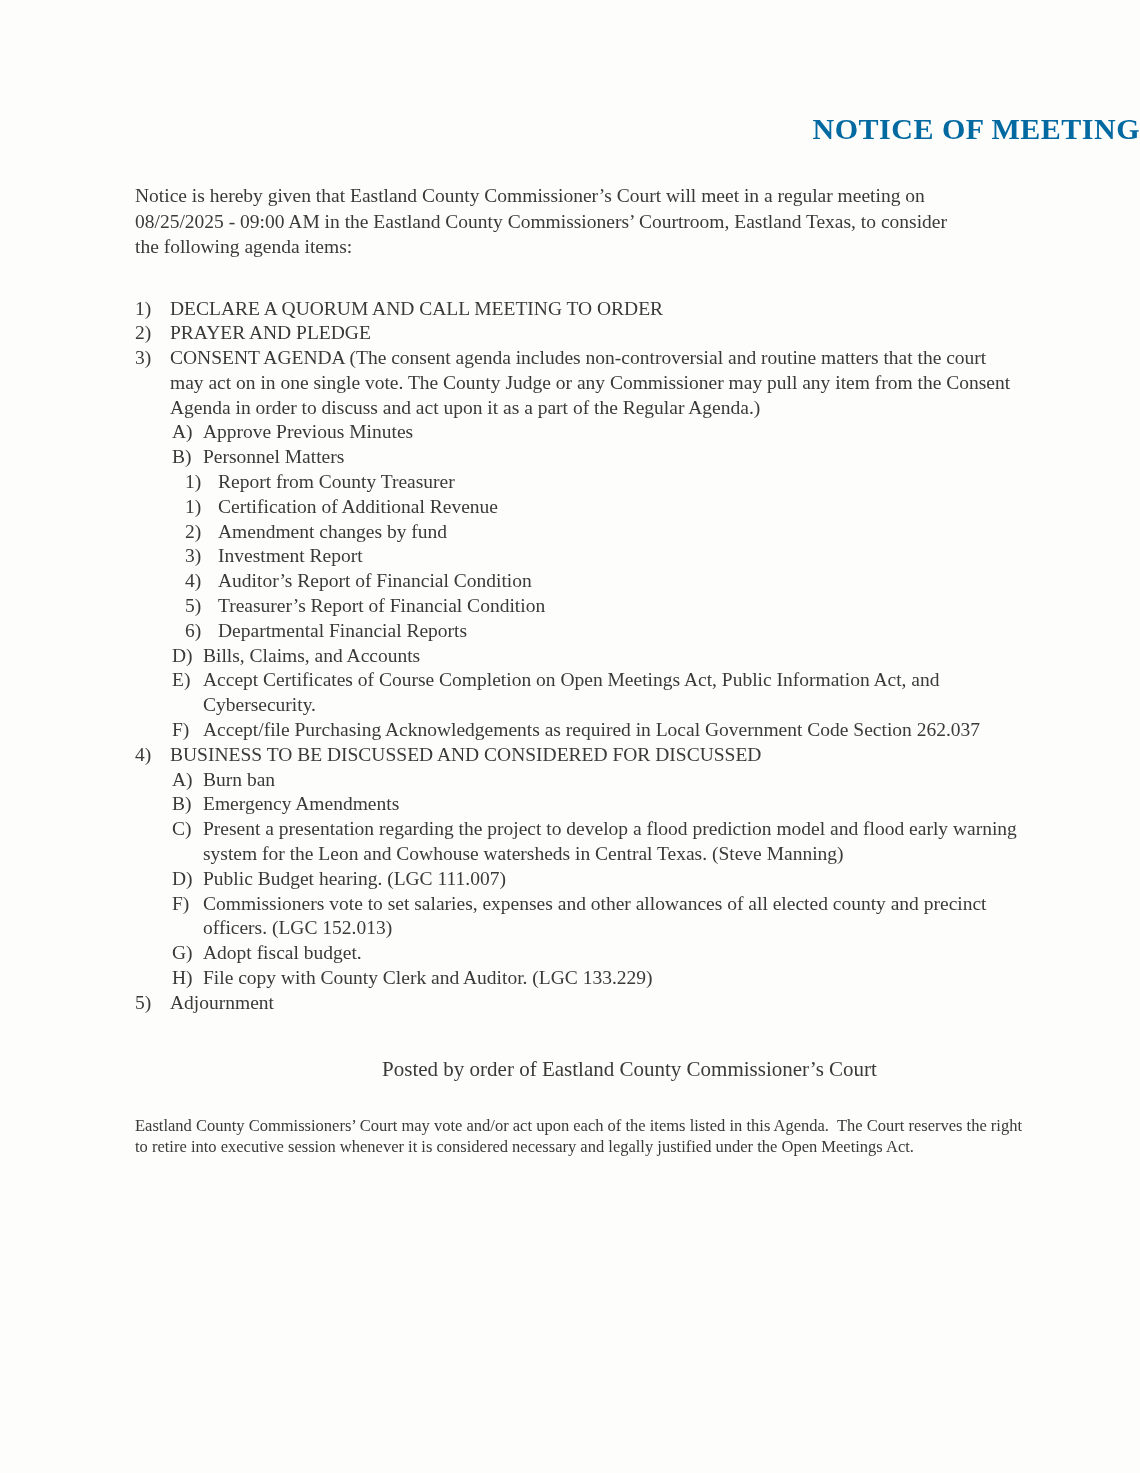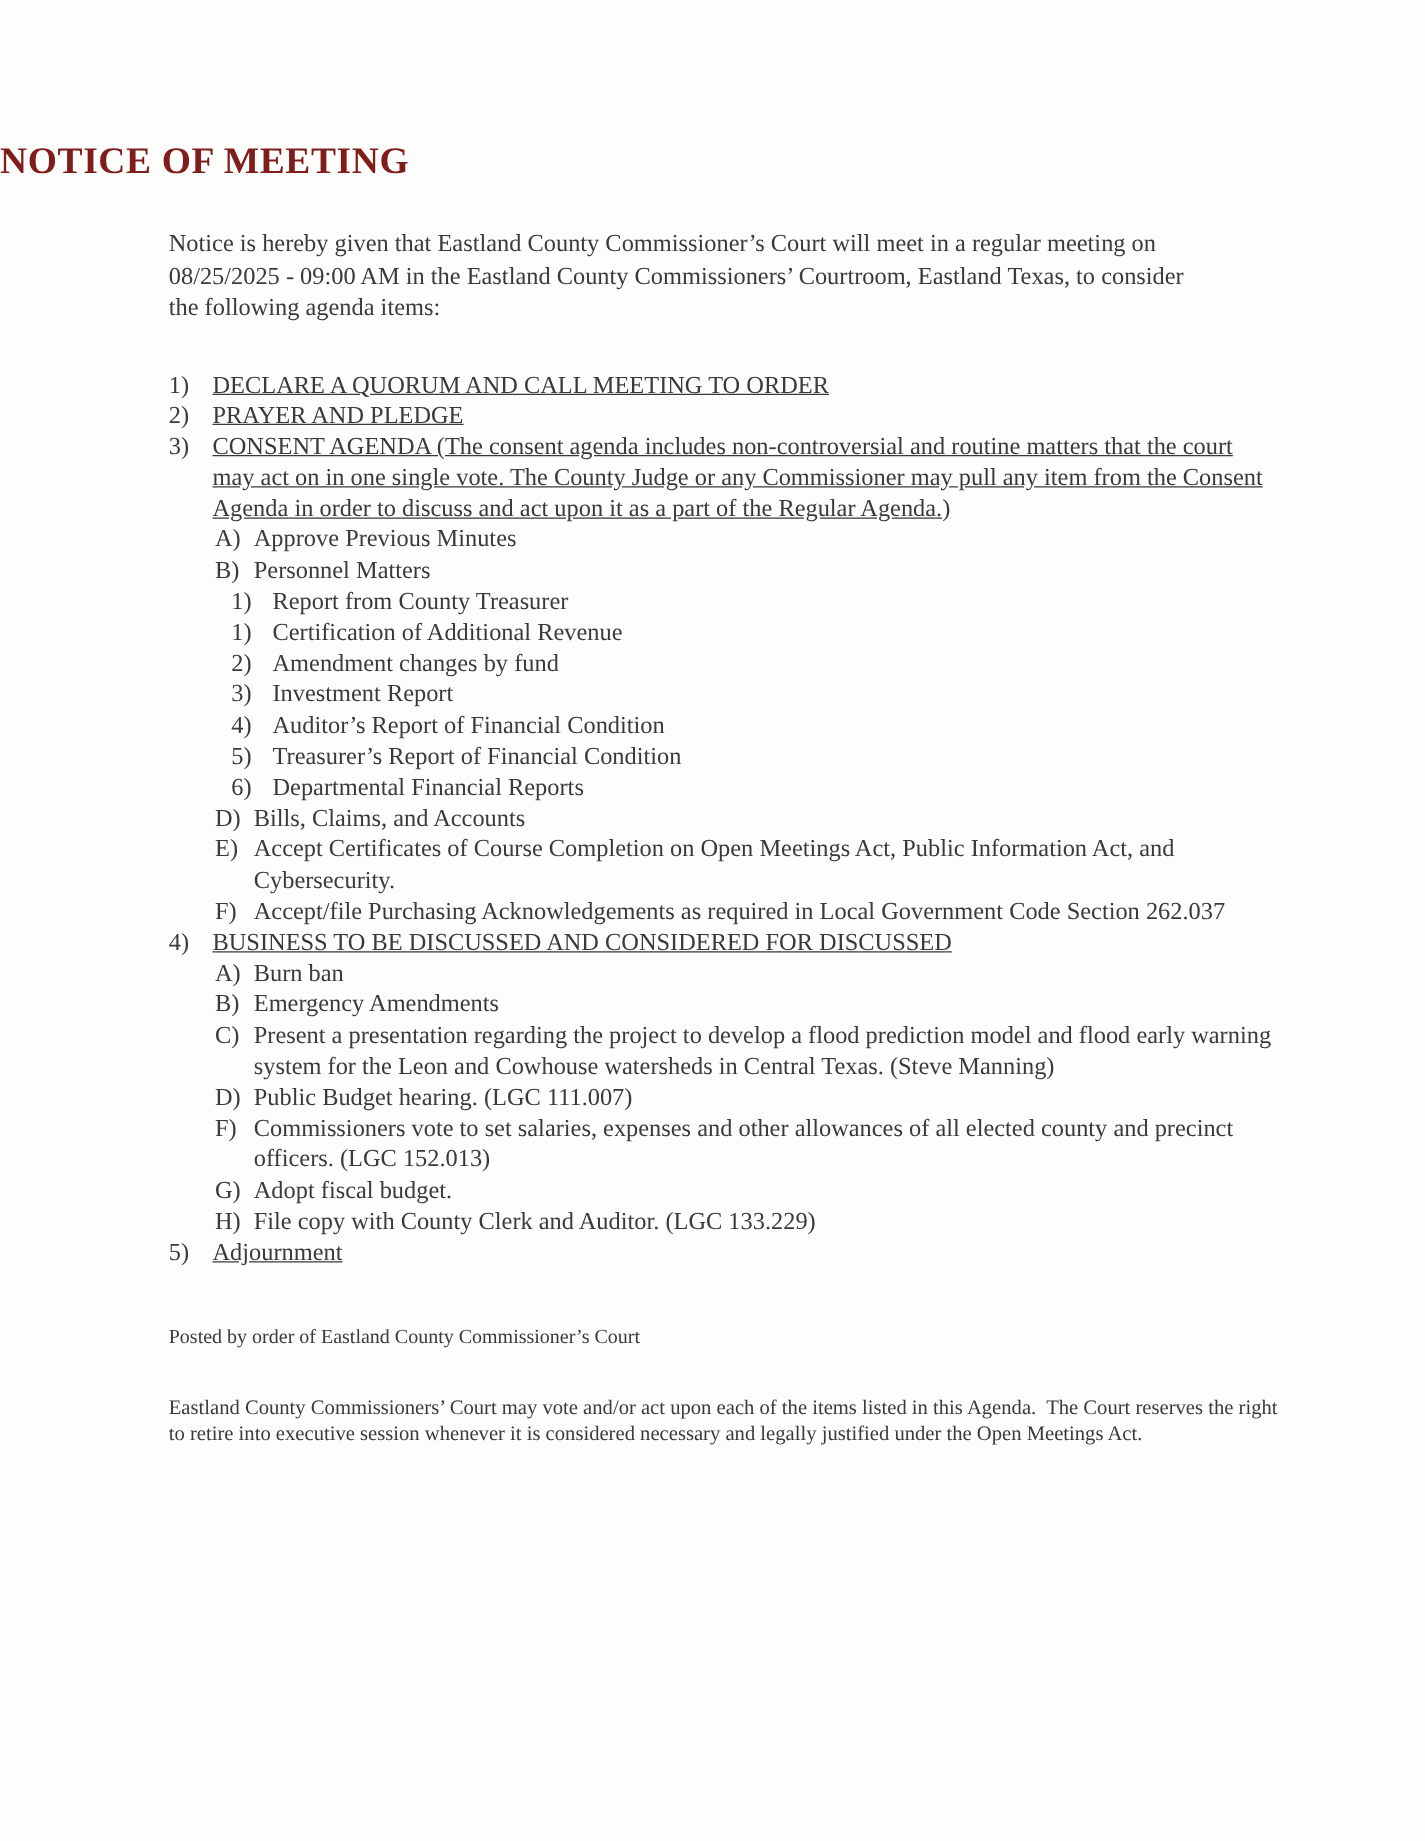--- a/index.html
+++ b/index.html
@@ -10,48 +10,49 @@
     font-family: "Liberation Serif", serif;
     color: #3a3a3a;
     overflow: hidden;
     position: relative;
   }
   .scan {
     filter: blur(0.3px);
   }
   .title {
     padding-top: 112px;
-    text-align: left;
+    text-align: right;
     font-weight: bold;
     font-size: 30px;
     letter-spacing: 0.5px;
-    color: #7f1d1d;
+    color: #0369a1;
   }
   .intro {
     margin: 37px 0 0 135px;
     width: 812px;
     font-size: 19.5px;
     line-height: 25.5px;
   }
   .agenda {
     margin: 37px 0 0 135px;
     width: 885px;
     font-size: 19.5px;
     line-height: 24.8px;
   }
-  .item.l1 { padding-left: 35px; text-decoration: underline; }
+  .item.l1 { padding-left: 35px; }
   .item.l1 .lbl { display: inline-block; width: 35px; margin-left: -35px; }
   .item.l2 { margin-left: 37px; padding-left: 31px; }
   .item.l2 .lbl { display: inline-block; width: 31px; margin-left: -31px; }
   .item.l3 { margin-left: 50px; padding-left: 33px; }
   .item.l3 .lbl { display: inline-block; width: 33px; margin-left: -33px; }
   .posted {
     margin: 41px 16px 0 135px;
-    font-size: 16px;
+    font-size: 21px;
     line-height: 25px;
+    text-align: center;
   }
   .footnote {
     margin: 33px 0 0 135px;
     width: 892px;
     font-size: 16.5px;
     line-height: 21.5px;
     white-space: pre-wrap;
   }
 </style>
 </head>

